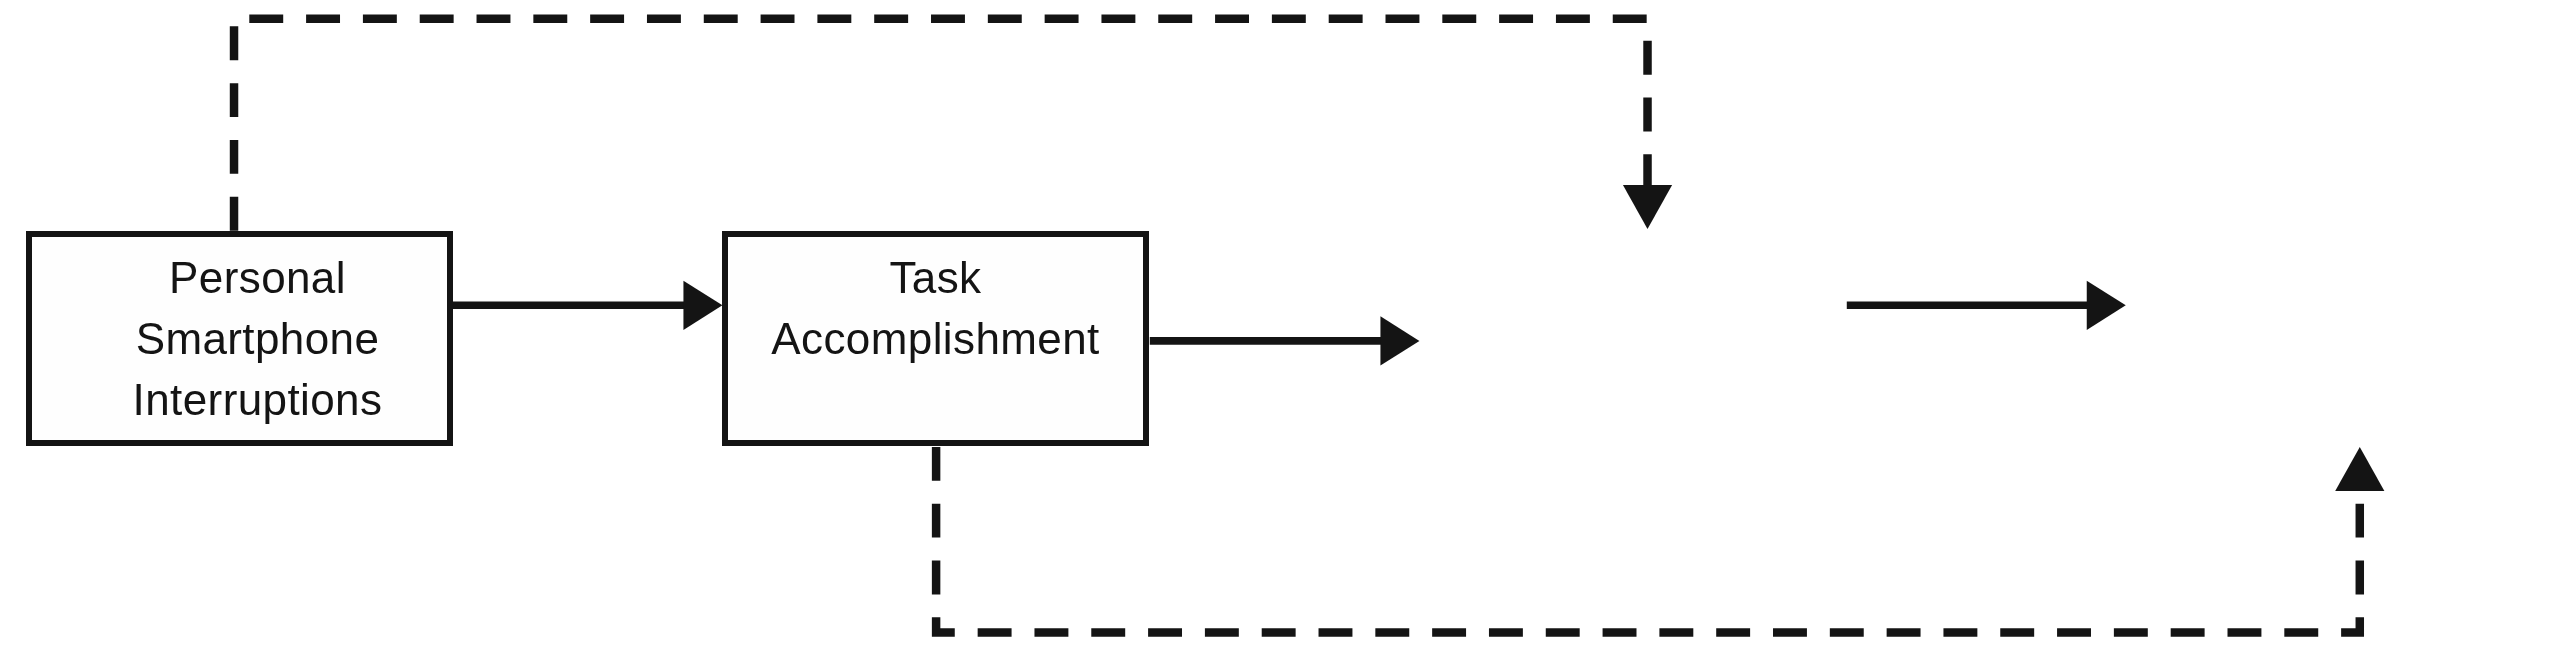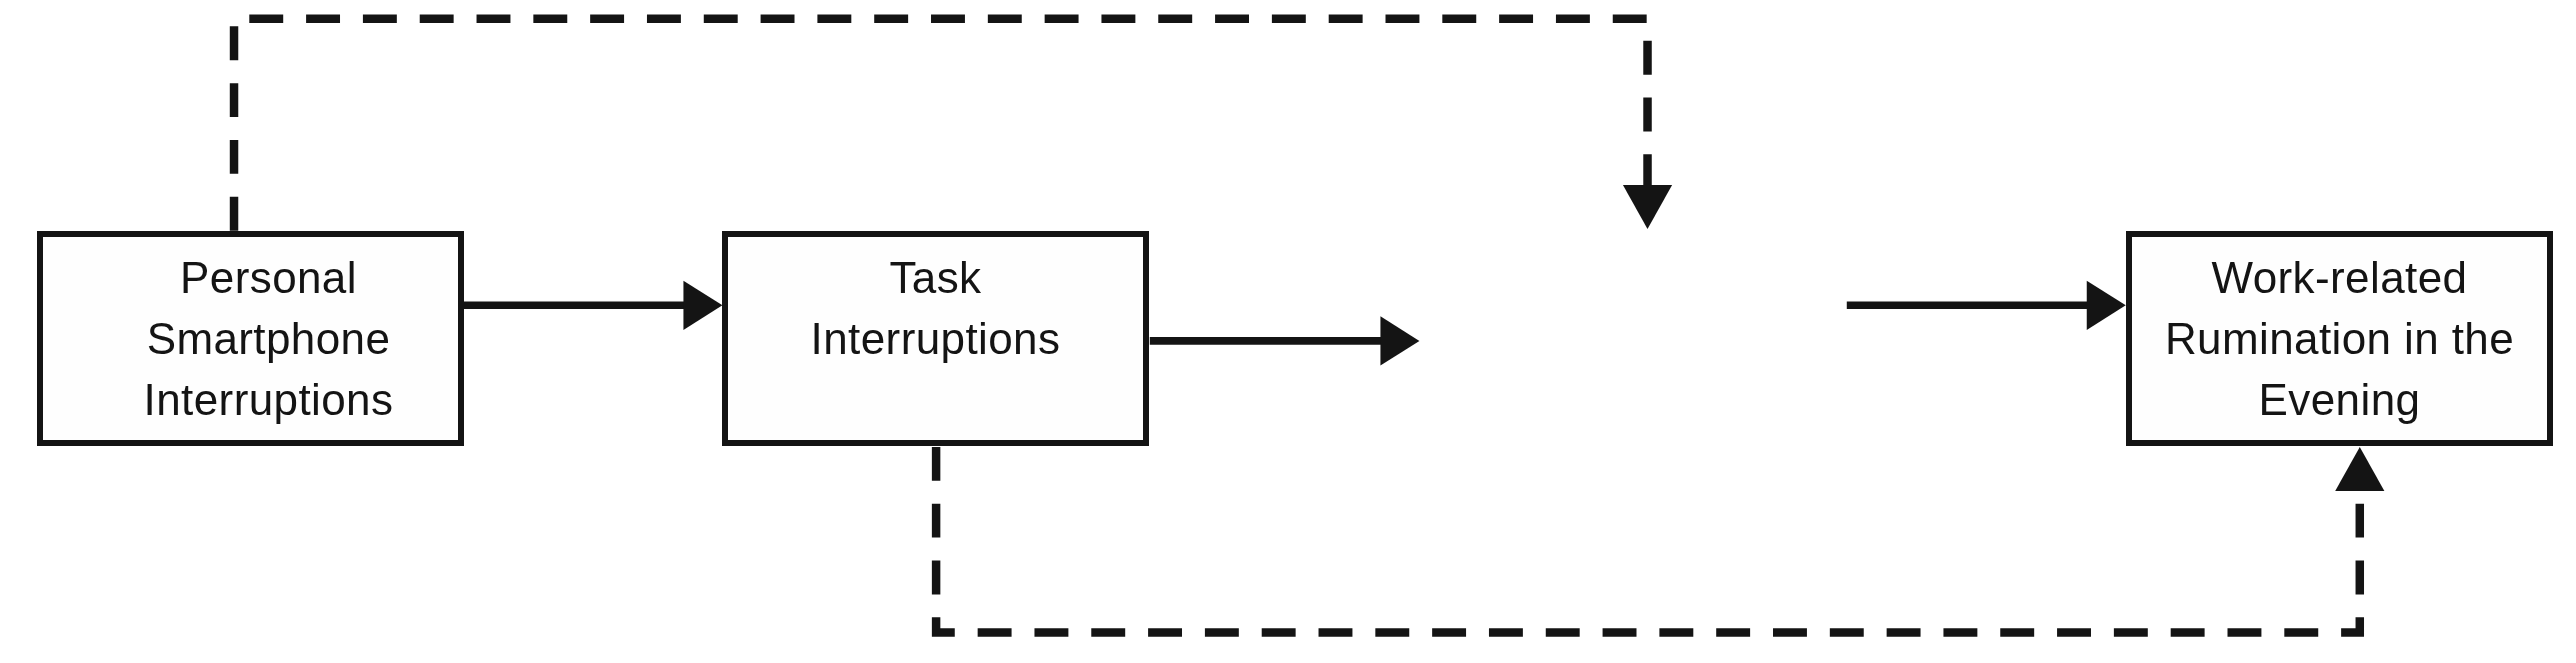--- a/index.html
+++ b/index.html
@@ -52,21 +52,21 @@
     padding-top: 10.2px;
   }
   .node-label {
     font-size: 44px;
     line-height: 61px;
     color: #141414;
     text-align: center;
     white-space: pre-line;
     letter-spacing: 0.4px;
   }
-  .n1 { left: 37px; padding-left: 36px; }
+  .n1 { left: 26px; padding-left: 36px; }
   .n2 { left: 722px; }
   .n3 { left: 1419px; }
   .n4 { left: 2126px; }
 </style>
 </head>
 <body>
 
 <div class="canvas">
 
   <svg class="edges-layer" viewBox="0 0 3038 783" xmlns="http://www.w3.org/2000/svg">
@@ -98,24 +98,19 @@
   </svg>
 
   <div class="node n1">
     <div class="node-label">Personal
 Smartphone
 Interruptions</div>
   </div>
 
   <div class="node n2">
     <div class="node-label">Task
-Interruptions</div>
+Accomplishment</div>
   </div>
 
 
-  <div class="node n4">
-    <div class="node-label">Work-related
-Rumination in the
-Evening</div>
-  </div>
 
 </div>
 
 
 </body></html>

